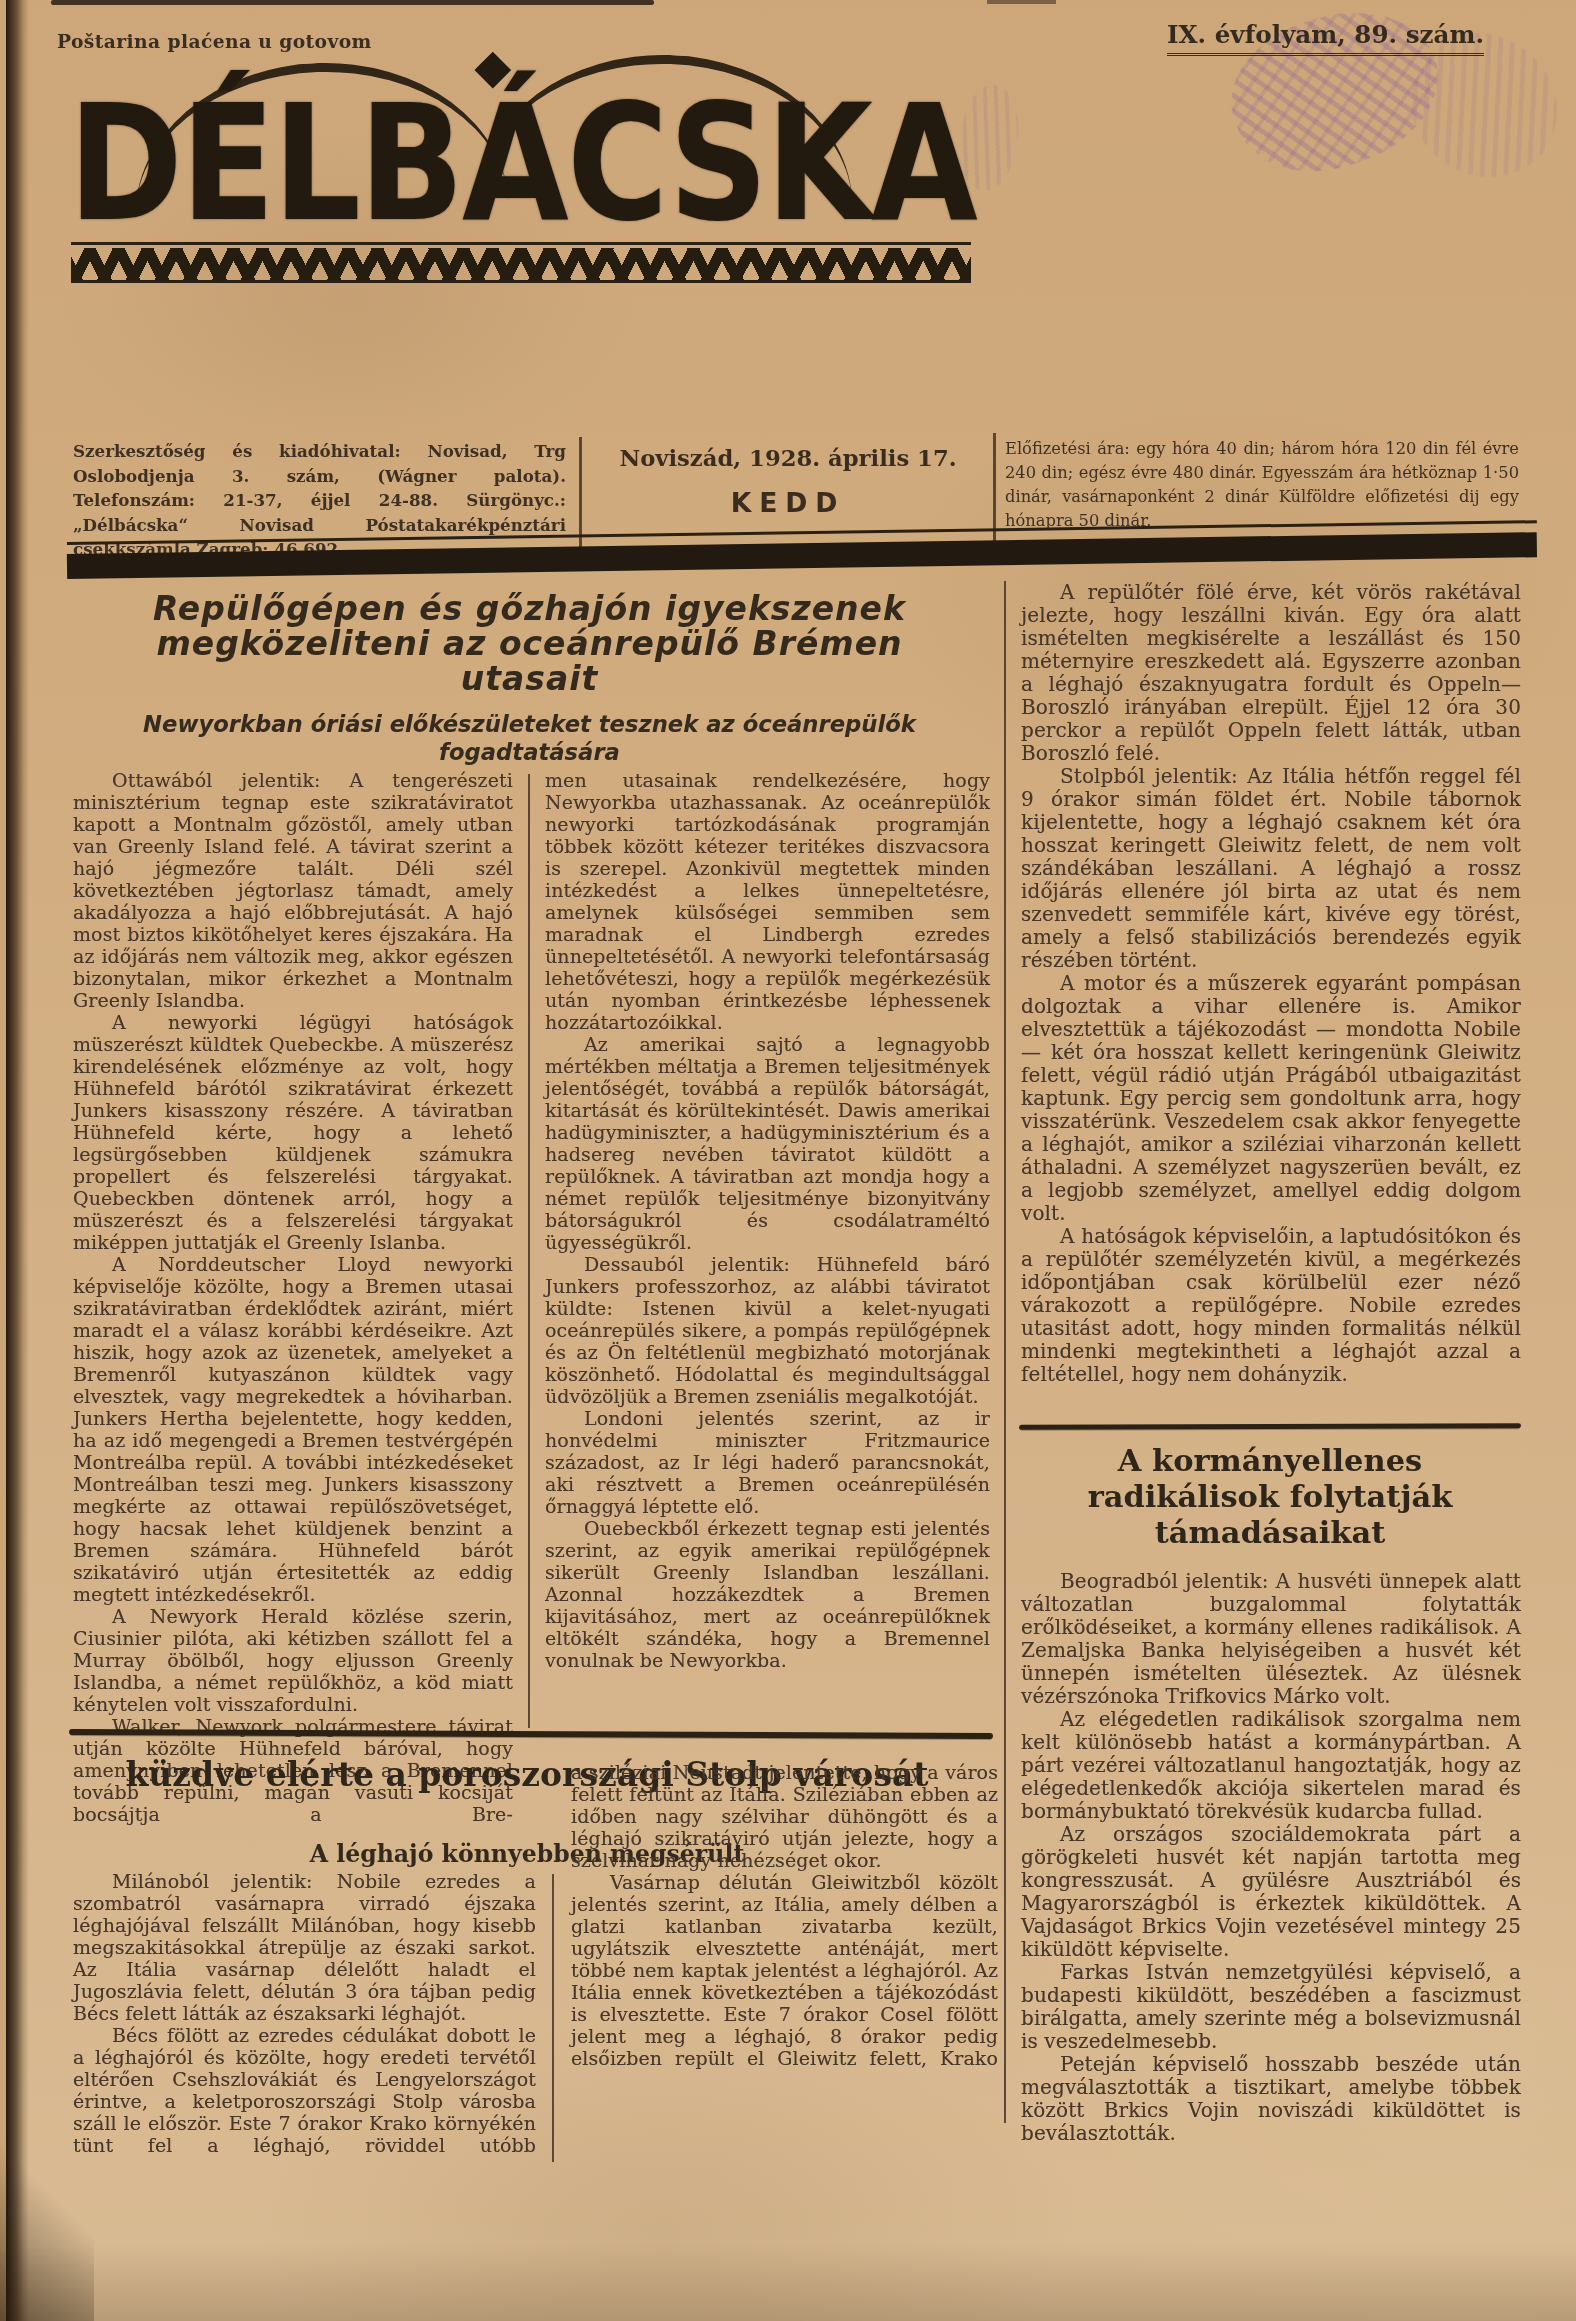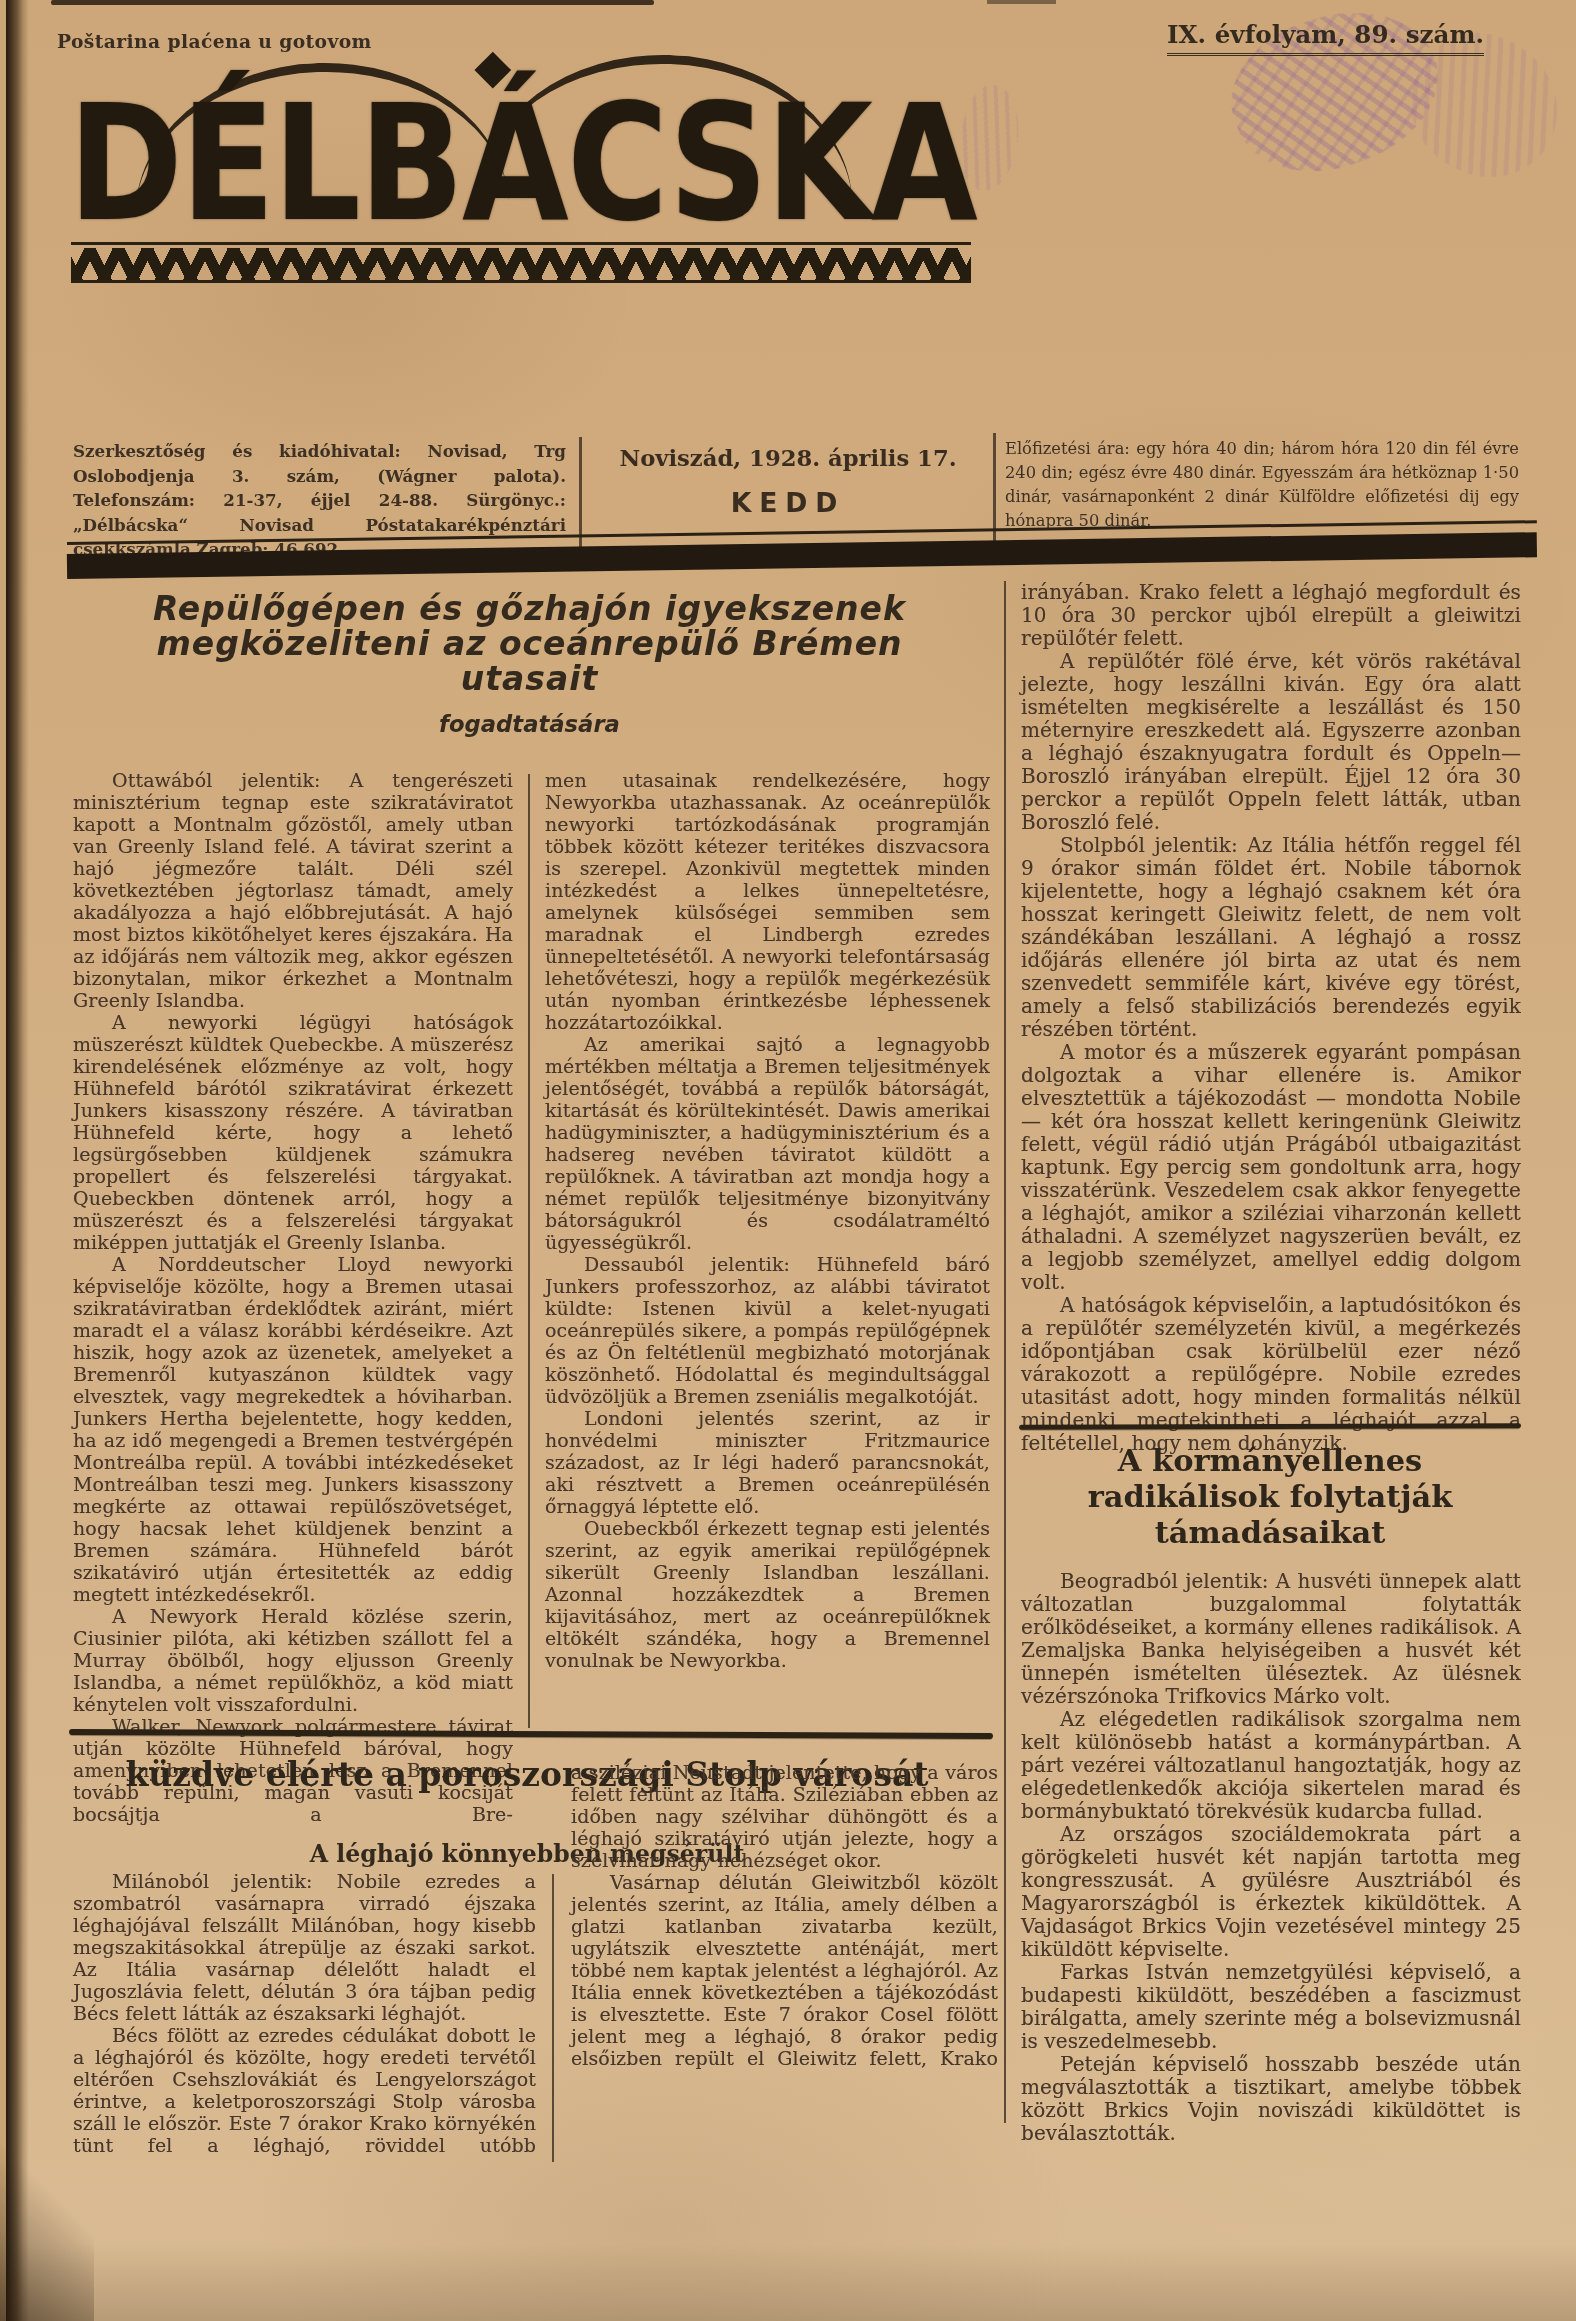--- a/index.html
+++ b/index.html
@@ -127,20 +127,21 @@
   <div class="abs info-right">Előfizetési ára: egy hóra 40 din; három hóra 120 din fél évre 240 din; egész évre 480 dinár. Egyesszám ára hétköznap 1·50 dinár, vasárnaponként 2 dinár Külföldre előfizetési dij egy hónapra 50 dinár.</div>
   <div class="abs band-thin"></div>
   <div class="abs band"></div>
 
   <div class="abs lead-head">
     <div class="hl">Repülőgépen és gőzhajón igyekszenek</div>
     <div class="hl">megközeliteni az oceánrepülő Brémen</div>
     <div class="hl">utasait</div>
   </div>
   <div class="abs lead-sub">
+    <div class="sl">Newyorkban óriási előkészületeket tesznek az óceánrepülők</div>
     <div class="sl">fogadtatására</div>
   </div>
 
   <div class="abs body-text col1">
     <p>Ottawából jelentik: A tengerészeti minisztérium tegnap este szikratáviratot kapott a Montnalm gőzöstől, amely utban van Greenly Island felé. A távirat szerint a hajó jégmezőre talált. Déli szél következtében jégtorlasz támadt, amely akadályozza a hajó előbbrejutását. A hajó most biztos kikötőhelyet keres éjszakára. Ha az időjárás nem változik meg, akkor egészen bizonytalan, mikor érkezhet a Montnalm Greenly Islandba.</p>
     <p>A newyorki légügyi hatóságok müszerészt küldtek Quebeckbe. A müszerész kirendelésének előzménye az volt, hogy Hühnefeld bárótól szikratávirat érkezett Junkers kisasszony részére. A táviratban Hühnefeld kérte, hogy a lehető legsürgősebben küldjenek számukra propellert és felszerelési tárgyakat. Quebeckben döntenek arról, hogy a müszerészt és a felszerelési tárgyakat miképpen juttatják el Greenly Islanba.</p>
     <p>A Norddeutscher Lloyd newyorki képviselője közölte, hogy a Bremen utasai szikratáviratban érdeklődtek aziránt, miért maradt el a válasz korábbi kérdéseikre. Azt hiszik, hogy azok az üzenetek, amelyeket a Bremenről kutyaszánon küldtek vagy elvesztek, vagy megrekedtek a hóviharban. Junkers Hertha bejelentette, hogy kedden, ha az idő megengedi a Bremen testvérgépén Montreálba repül. A további intézkedéseket Montreálban teszi meg. Junkers kisasszony megkérte az ottawai repülőszövetséget, hogy hacsak lehet küldjenek benzint a Bremen számára. Hühnefeld bárót szikatáviró utján értesitették az eddig megtett intézkedésekről.</p>
     <p>A Newyork Herald közlése szerin, Ciusinier pilóta, aki kétizben szállott fel a Murray öbölből, hogy eljusson Greenly Islandba, a német repülőkhöz, a köd miatt kénytelen volt visszafordulni.</p>
     <p class="runon">Walker, Newyork polgármestere távirat utján közölte Hühnefeld báróval, hogy amenynyiben lehetetlen lesz a Bremennel tovább repülni, magán vasuti kocsiját bocsájtja a Bre-</p>
   </div>
@@ -148,21 +149,20 @@
   <div class="abs body-text col2">
     <p class="cont">men utasainak rendelkezésére, hogy Newyorkba utazhassanak. Az oceánrepülők newyorki tartózkodásának programján többek között kétezer teritékes diszvacsora is szerepel. Azonkivül megtettek minden intézkedést a lelkes ünnepeltetésre, amelynek külsőségei semmiben sem maradnak el Lindbergh ezredes ünnepeltetésétől. A newyorki telefontársaság lehetővéteszi, hogy a repülők megérkezésük után nyomban érintkezésbe léphessenek hozzátartozóikkal.</p>
     <p>Az amerikai sajtó a legnagyobb mértékben méltatja a Bremen teljesitmények jelentőségét, továbbá a repülők bátorságát, kitartását és körültekintését. Dawis amerikai hadügyminiszter, a hadügyminisztérium és a hadsereg nevében táviratot küldött a repülőknek. A táviratban azt mondja hogy a német repülők teljesitménye bizonyitvány bátorságukról és csodálatraméltó ügyességükről.</p>
     <p>Dessauból jelentik: Hühnefeld báró Junkers professzorhoz, az alábbi táviratot küldte: Istenen kivül a kelet-nyugati oceánrepülés sikere, a pompás repülőgépnek és az Ön feltétlenül megbizható motorjának köszönhető. Hódolattal és megindultsággal üdvözöljük a Bremen zseniális megalkotóját.</p>
     <p>Londoni jelentés szerint, az ir honvédelmi miniszter Fritzmaurice századost, az Ir légi haderő parancsnokát, aki résztvett a Bremen oceánrepülésén őrnaggyá léptette elő.</p>
     <p>Ouebeckből érkezett tegnap esti jelentés szerint, az egyik amerikai repülőgépnek sikerült Greenly Islandban leszállani. Azonnal hozzákezdtek a Bremen kijavitásához, mert az oceánrepülőknek eltökélt szándéka, hogy a Bremennel vonulnak be Newyorkba.</p>
   </div>
 
   <div class="abs vr colrule-b"></div>
   <div class="abs body-text col3top">
-    <p class="cont">irányában. Krako felett a léghajó megfordult és 10 óra 30 perckor ujból elrepült a gleiwitzi repülőtér felett.</p>
     <p>A repülőtér fölé érve, két vörös rakétával jelezte, hogy leszállni kiván. Egy óra alatt ismételten megkisérelte a leszállást és 150 méternyire ereszkedett alá. Egyszerre azonban a léghajó északnyugatra fordult és Oppeln—Boroszló irányában elrepült. Éjjel 12 óra 30 perckor a repülőt Oppeln felett látták, utban Boroszló felé.</p>
     <p>Stolpból jelentik: Az Itália hétfőn reggel fél 9 órakor simán földet ért. Nobile tábornok kijelentette, hogy a léghajó csaknem két óra hosszat keringett Gleiwitz felett, de nem volt szándékában leszállani. A léghajó a rossz időjárás ellenére jól birta az utat és nem szenvedett semmiféle kárt, kivéve egy törést, amely a felső stabilizációs berendezés egyik részében történt.</p>
     <p>A motor és a műszerek egyaránt pompásan dolgoztak a vihar ellenére is. Amikor elvesztettük a tájékozodást — mondotta Nobile — két óra hosszat kellett keringenünk Gleiwitz felett, végül rádió utján Prágából utbaigazitást kaptunk. Egy percig sem gondoltunk arra, hogy visszatérünk. Veszedelem csak akkor fenyegette a léghajót, amikor a sziléziai viharzonán kellett áthaladni. A személyzet nagyszerüen bevált, ez a legjobb személyzet, amellyel eddig dolgom volt.</p>
     <p>A hatóságok képviselőin, a laptudósitókon és a repülőtér személyzetén kivül, a megérkezés időpontjában csak körülbelül ezer néző várakozott a repülőgépre. Nobile ezredes utasitást adott, hogy minden formalitás nélkül mindenki megtekintheti a léghajót azzal a feltétellel, hogy nem dohányzik.</p>
   </div>
 
   <div class="abs wavy wavy1"></div>
   <div class="abs rad-head">
     <div class="hl">A kormányellenes</div>
     <div class="hl">radikálisok folytatják</div>

